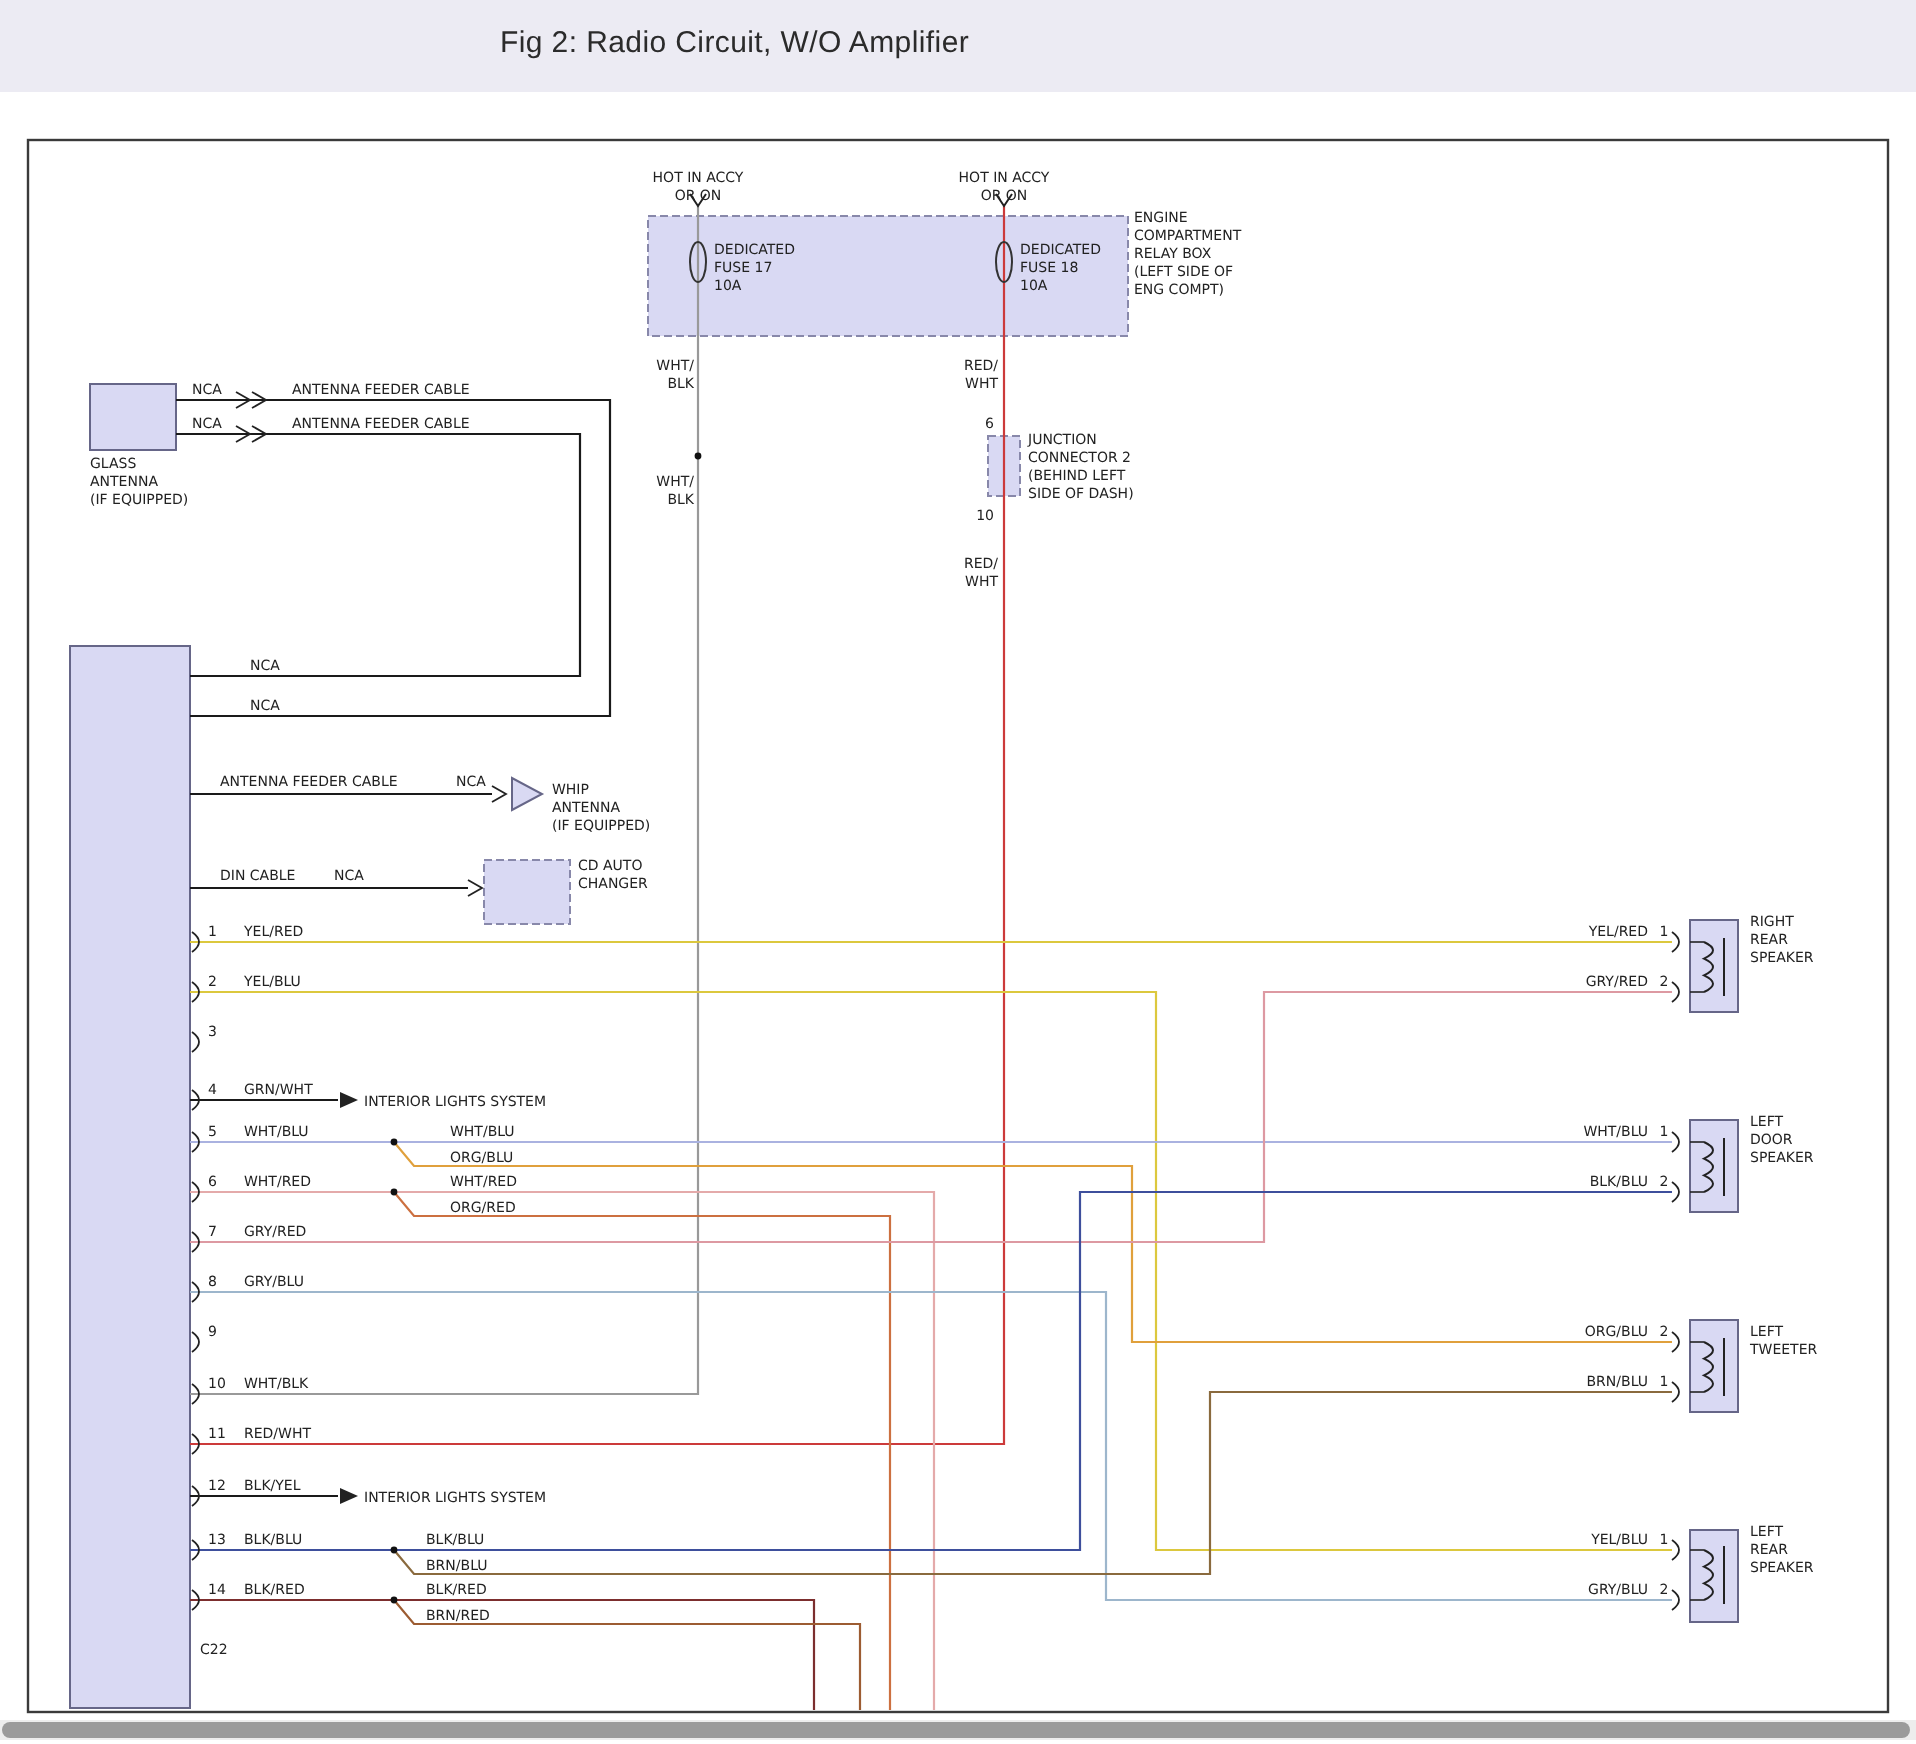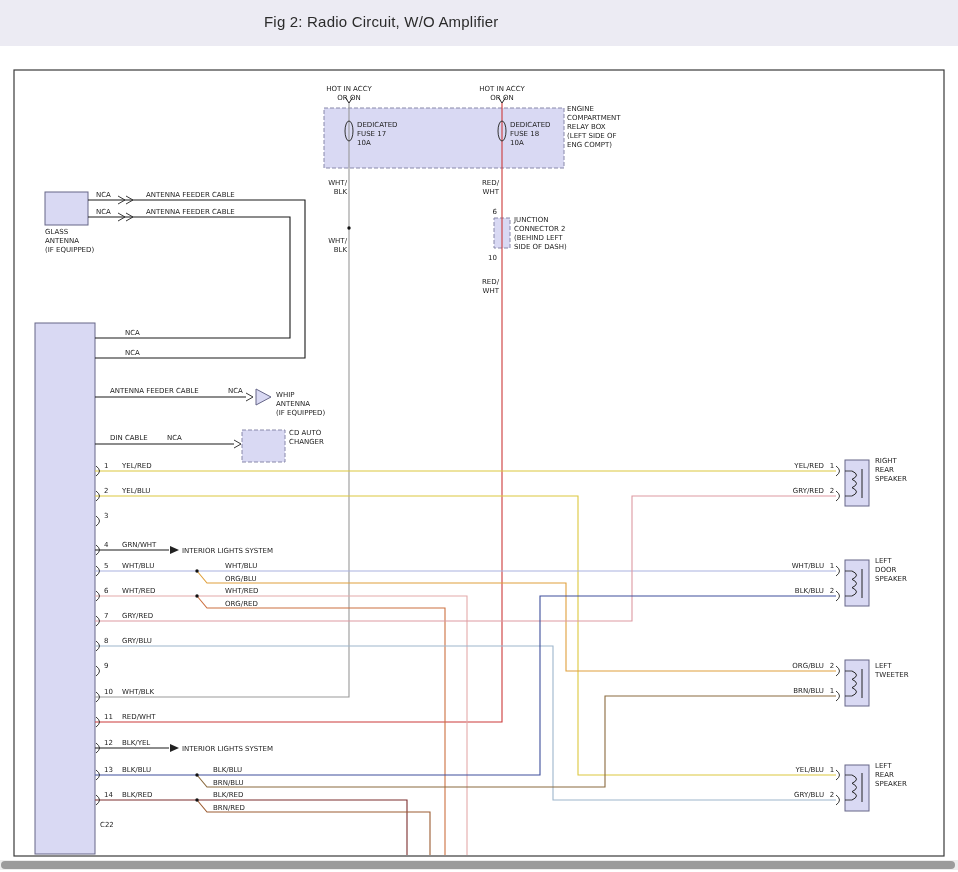--- a/index.html
+++ b/index.html
@@ -1,18 +1,18 @@
 <!DOCTYPE html>
 <html><head>
 <meta charset="utf-8">
 <style>
   html,body{margin:0;padding:0;background:#ffffff;}
   body{width:958px;height:872px;position:relative;overflow:hidden;font-family:"Liberation Sans",sans-serif;}
   #header{position:absolute;left:0;top:0;width:958px;height:46px;background:#ECEBF3;}
-  #header .title{position:absolute;left:264px;top:13px;font-size:15px;color:#2b2b2b;letter-spacing:.2px;}
+  #header .title{position:absolute;left:250px;top:13px;font-size:15px;color:#2b2b2b;letter-spacing:.2px;}
   #diagram-svg{position:absolute;left:0;top:0;}
   svg text{font-family:"DejaVu Sans",sans-serif;fill:#222222;}
   #scrollbar{position:absolute;left:0;top:860px;width:958px;height:10px;background:#ededed;}
   #scrollbar .thumb{position:absolute;left:1px;top:1px;height:8px;width:954px;background:#9b9b9b;border-radius:4px;}
 </style>
 </head>
 <body>
 
 <div id="header" style="background: rgb(236, 235, 243);">
   <div class="title">Fig 2: Radio Circuit, W/O Amplifier</div>

